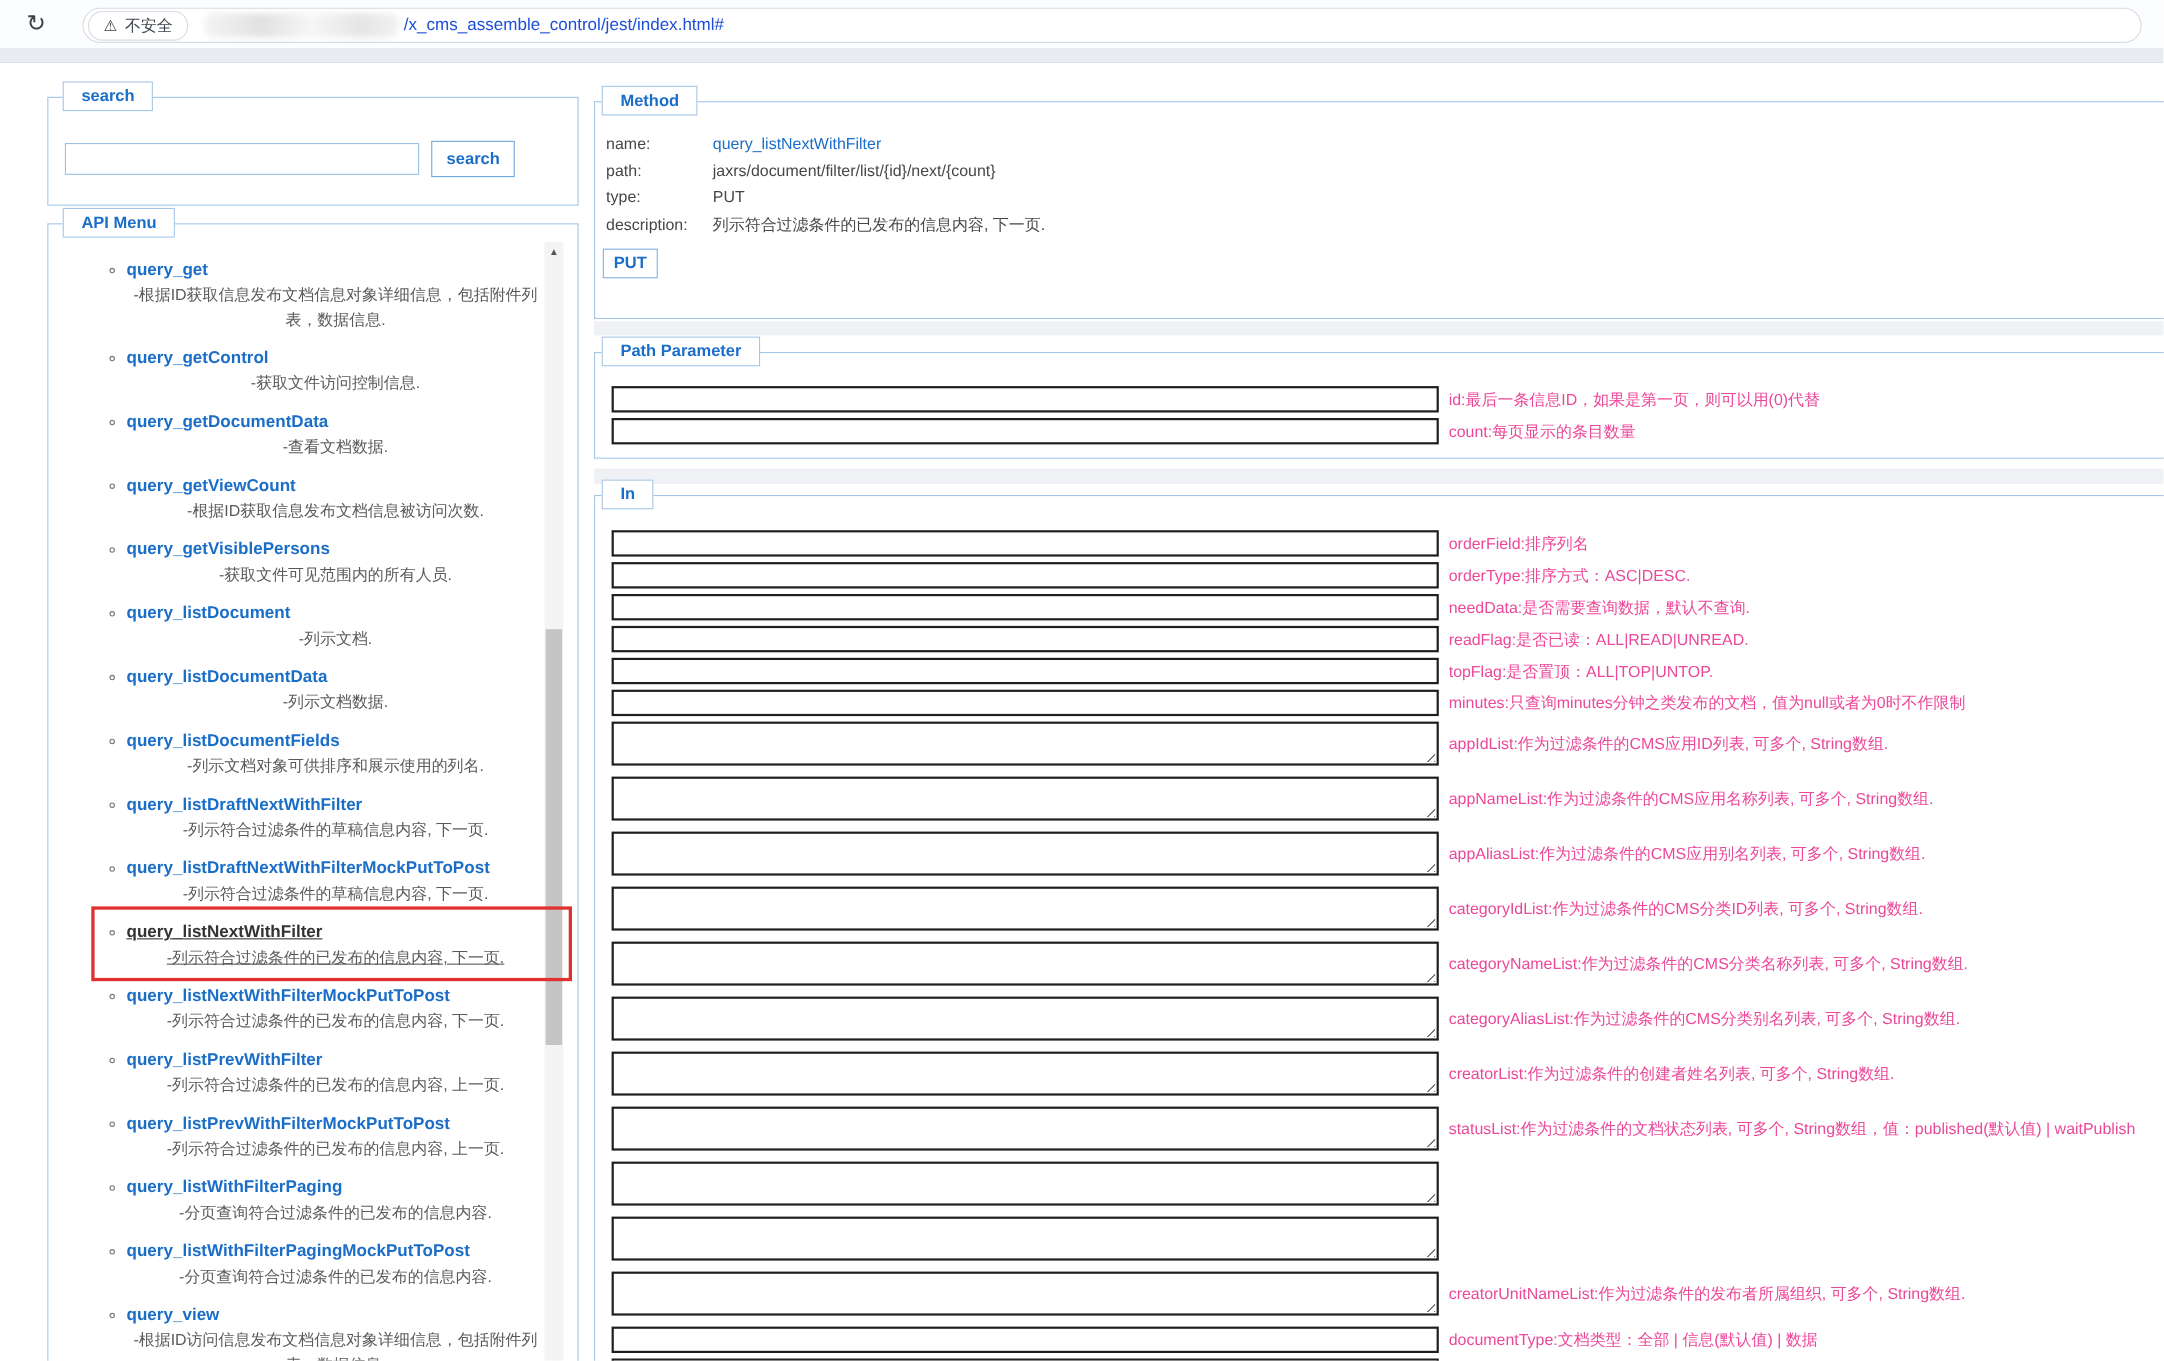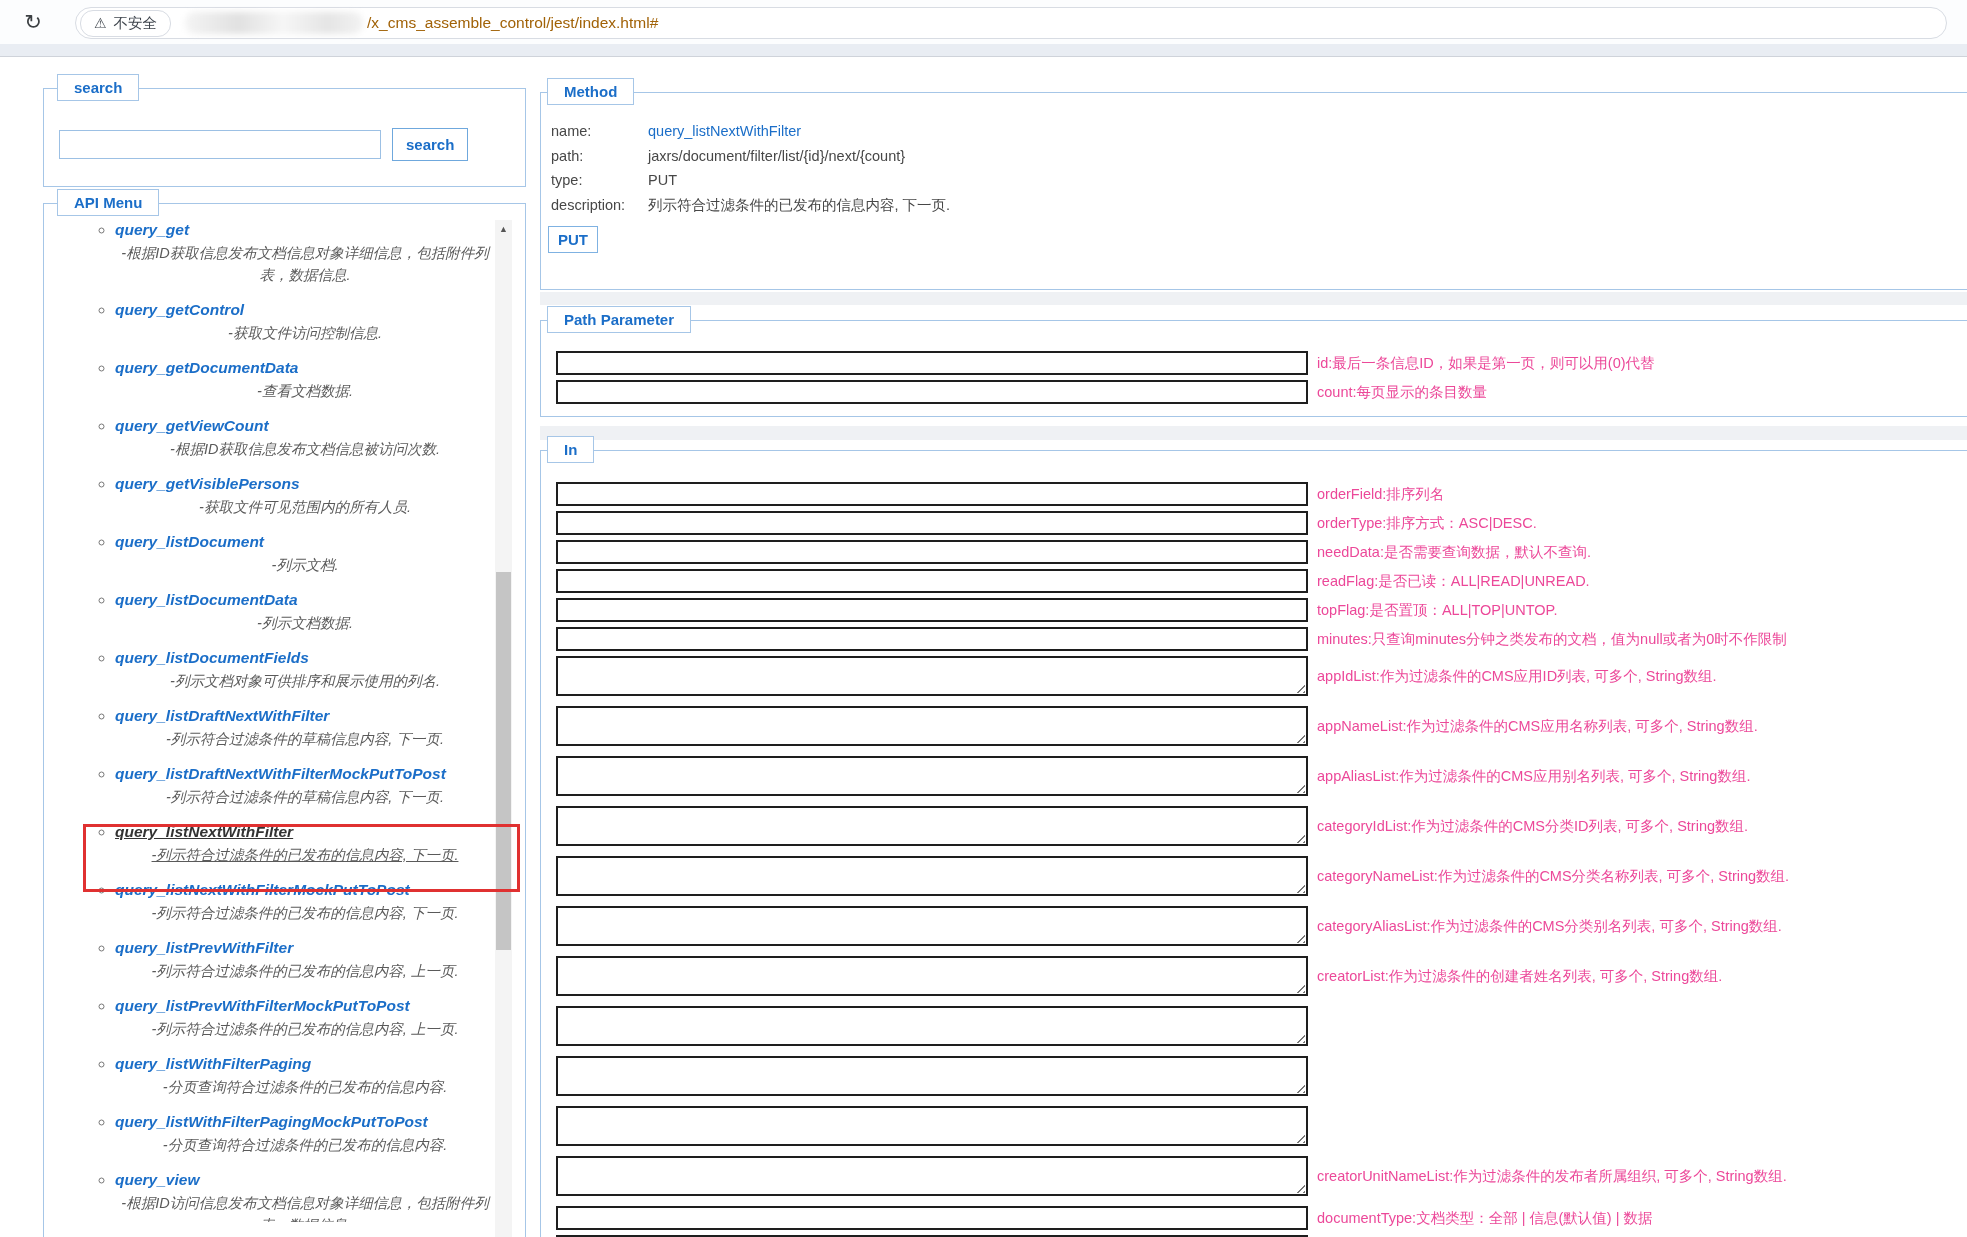--- a/index.html
+++ b/index.html
@@ -28,21 +28,21 @@
     display:flex; align-items:center; gap:7px;
     border:1px solid #d8dce3; border-radius:13px; padding:3px 13px;
     color:#3f454d; font-size:14.5px; white-space:nowrap;
   }
   .warn-ico { font-size:14px; color:#3f454d; }
   .blurred-host {
     width:178px; height:22px; margin:0 4px 0 14px; border-radius:10px;
     background: linear-gradient(90deg,#f4f4f4,#e1e1e1 30%,#f6f6f6 55%,#e5e5e5 80%,#f2f2f2);
     filter: blur(3px);
   }
-  .url-text { font-size:15.5px; color:#a16207; white-space:nowrap; }
+  .url-text { font-size:15.5px; color:#1d4ed8; white-space:nowrap; }
 
   
   .fs {
     position:absolute; border:1px solid #a6c6e7; background:#fff;
   }
   .legend {
     position:absolute; top:-15px; background:#fff; border:1px solid #a6c6e7;
     color:#1b6ec8; font-weight:bold; font-size:15px; padding:4px 16px;
     white-space:nowrap; z-index:2;
   }
@@ -56,21 +56,21 @@
   }
   .search-btn {
     position:absolute; left:348px; top:39px; height:33px; padding:0 13px;
     background:#fff; border:1px solid #6fa8dd; color:#1b6ec8;
     font-weight:bold; font-size:15px; cursor:pointer;
   }
 
   
   .fs-menu { left:43px; top:203px; width:483px; height:1040px; }
   .fs-menu .legend { left:13px; }
-  .menu-clip { position:absolute; left:1px; top:0; width:450px; height:1018px; overflow:hidden;font-style:italic; }
+  .menu-clip { position:absolute; left:1px; top:16px; width:450px; height:1018px; overflow:hidden; }
   ul.menu { list-style:circle; padding:14px 0 0 70px; color:#777; }
   ul.menu li { margin-bottom:12px; }
   ul.menu a { color:#1b6ec8; font-weight:bold; font-size:15.5px; line-height:24px; text-decoration:none; cursor:pointer; }
   ul.menu .desc { color:#5a5a5a; font-size:14.5px; line-height:22px;text-align:center; }
   ul.menu li.selected a { color:#333; text-decoration:underline; }
   ul.menu li.selected .desc { text-decoration:underline; }
 
   
   .sb-track { position:absolute; left:495px; top:220px; width:17px; height:1017px; background:#f4f4f4; }
   .sb-up { position:absolute; left:0; top:0; width:17px; height:18px; color:#555;
@@ -373,20 +373,21 @@
       <span class="grip"></span>
     </span>
     <span class="flabel">creatorList:作为过滤条件的创建者姓名列表, 可多个, String数组.</span>
   </div>
 
   <div class="frow r-textarea">
     <span class="tw">
       <textarea class="ta" style=""></textarea>
       <span class="grip"></span>
     </span>
+    <span class="flabel">statusList:作为过滤条件的文档状态列表, 可多个, String数组，值：published(默认值) | waitPublish</span>
   </div>
 
   <div class="frow r-textarea">
     <span class="tw">
       <textarea class="ta" style=""></textarea>
       <span class="grip"></span>
     </span>
   </div>
 
   <div class="frow r-textarea">

